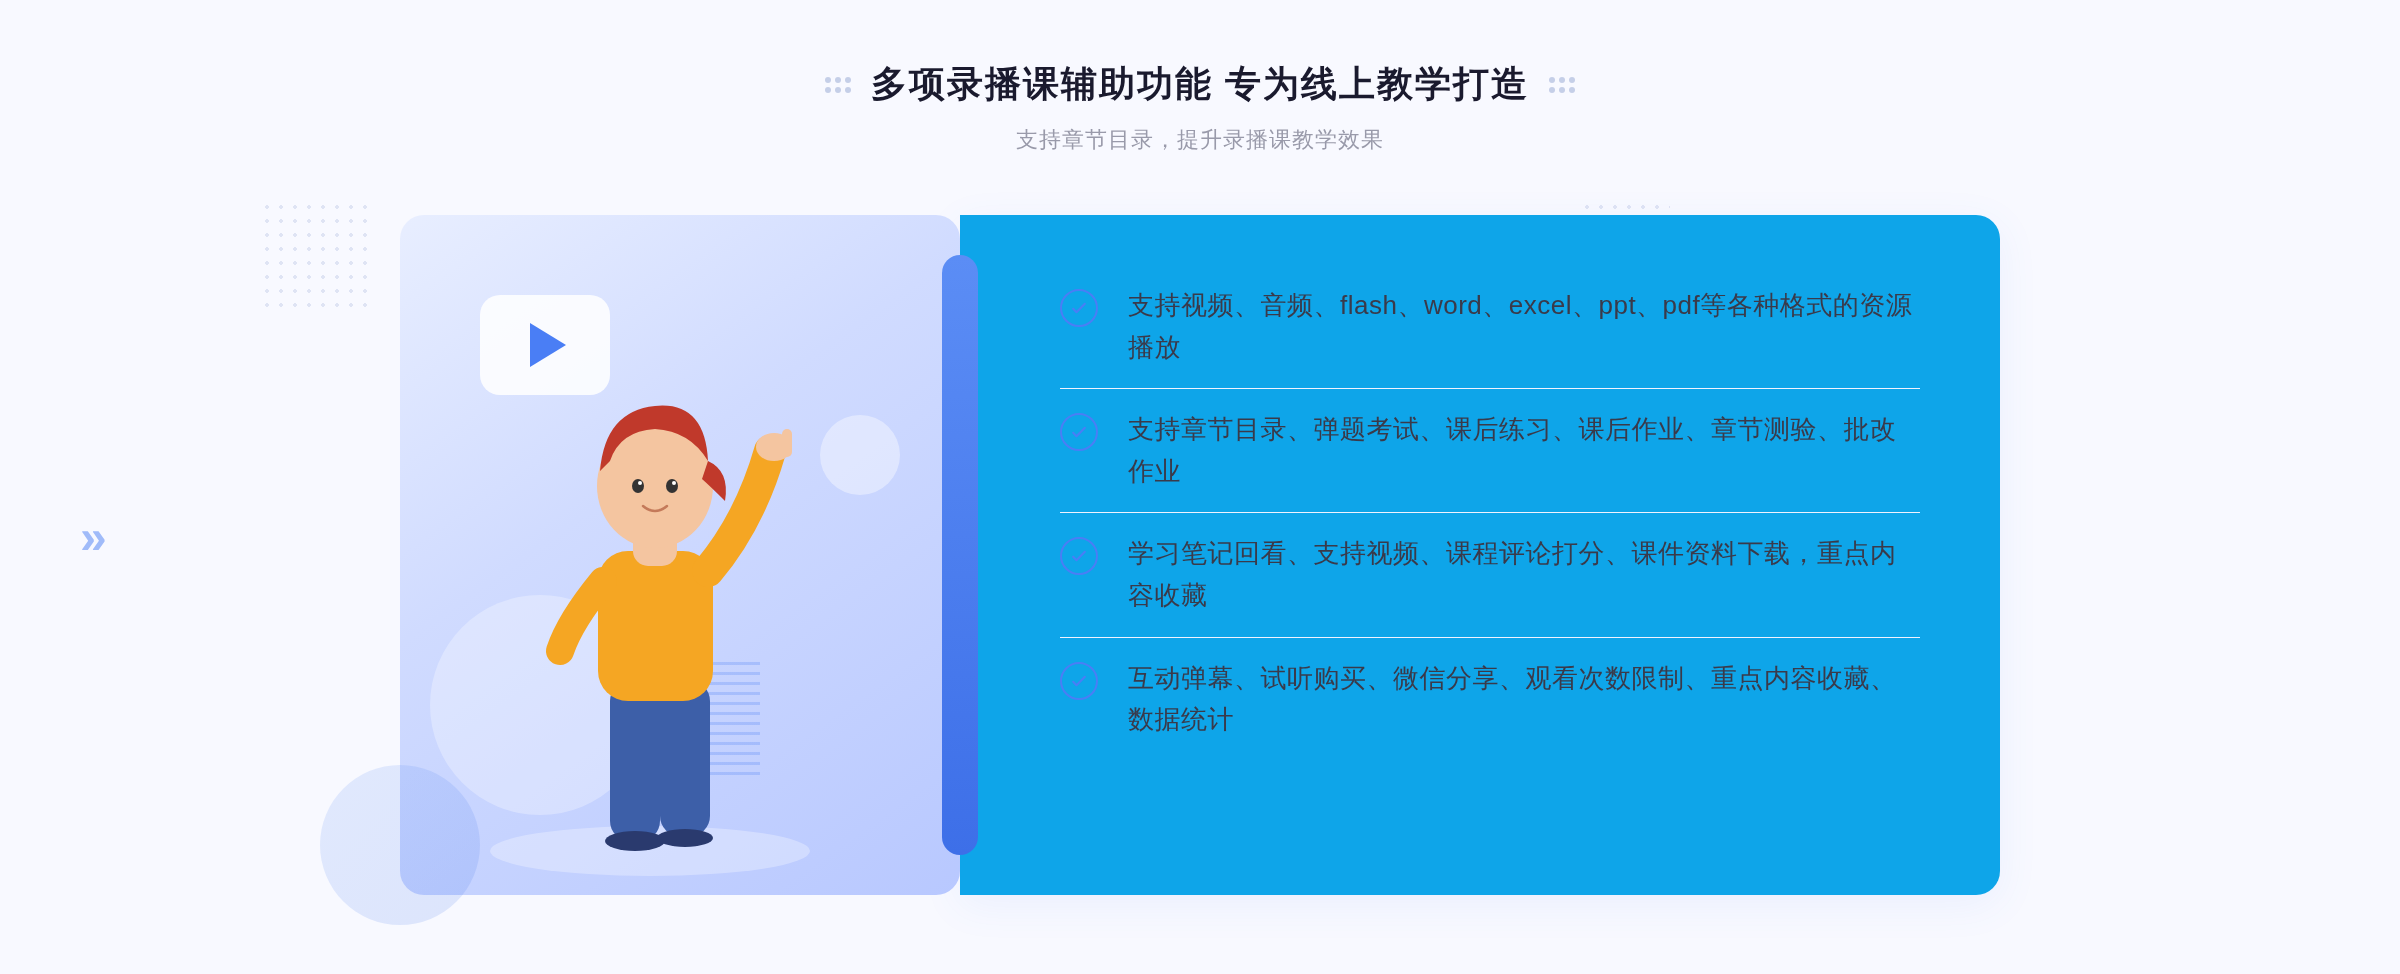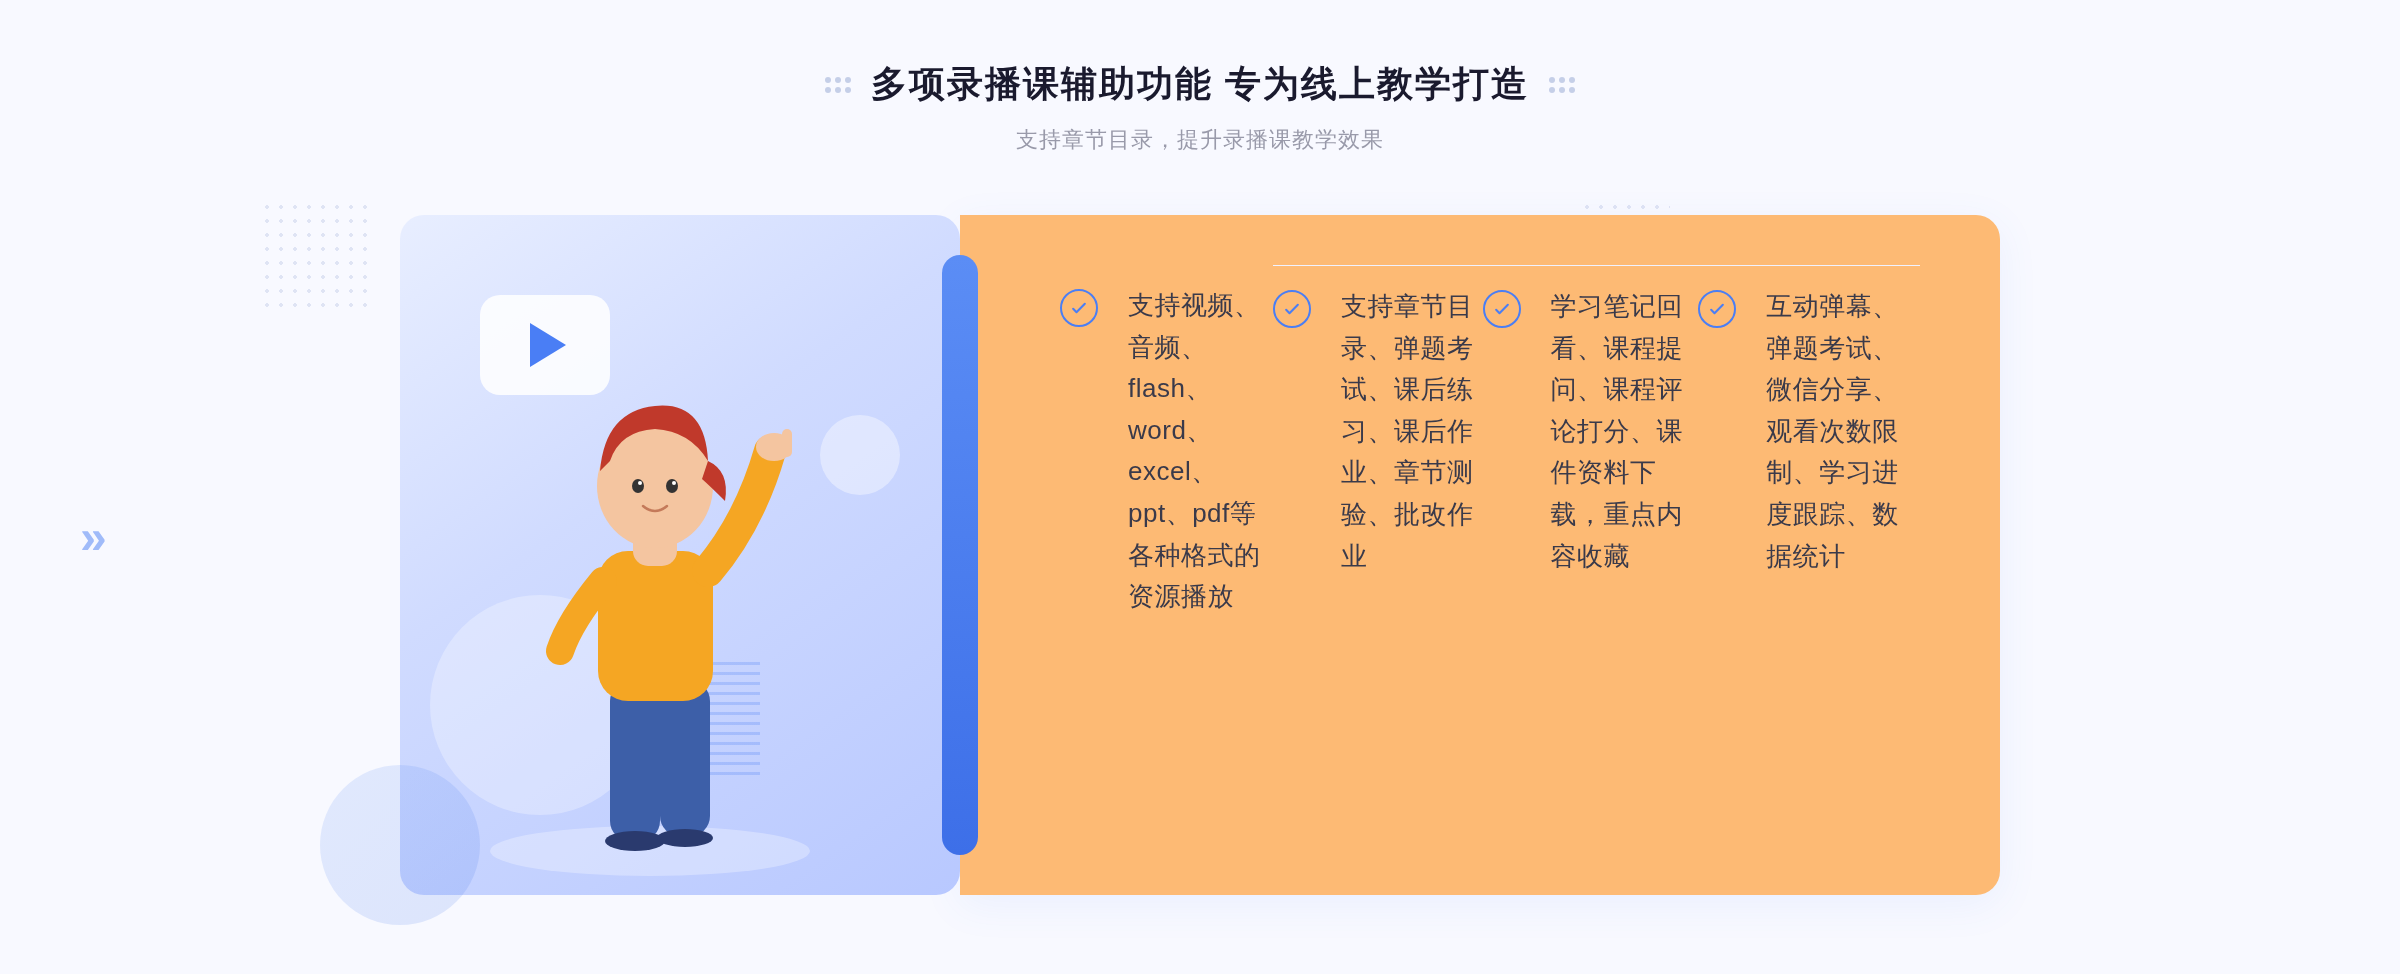--- a/index.html
+++ b/index.html
@@ -200,27 +200,27 @@
         #4a7ef5 3px,
         transparent 3px,
         transparent 10px
       );
       opacity: 0.25;
     }
 
     
     .features-panel {
       flex: 1;
-      background: #fdba74;
+      background: #0ea5e9;
       border-radius: 0 24px 24px 0;
       margin-left: 0px;
       padding: 50px 80px 50px 100px;
       display: flex;
-      flex-direction: row;
-      justify-content: space-between;
+      flex-direction: column;
+      justify-content: flex-start;
       box-shadow: 0 10px 40px rgba(74, 126, 245, 0.08);
     }
 
     .feature-item {
       display: flex;
       align-items: flex-start;
       gap: 30px;
       padding: 20px 0;
     }
 
@@ -385,30 +385,30 @@
         </div>
         <span class="feature-text">支持章节目录、弹题考试、课后练习、课后作业、章节测验、批改作业</span>
       </div>
 
       <div class="feature-item">
         <div class="check-icon">
           <svg viewBox="0 0 24 24" fill="none">
             <path d="M5 13l4 4L19 7" stroke="#4a7ef5" stroke-width="2.5" stroke-linecap="round" stroke-linejoin="round"></path>
           </svg>
         </div>
-        <span class="feature-text">学习笔记回看、课程提问、课程评论打分、课件资料下载，重点内容收藏</span>
+        <span class="feature-text">学习笔记回看、支持视频、课程评论打分、课件资料下载，重点内容收藏</span>
       </div>
 
       <div class="feature-item">
         <div class="check-icon">
           <svg viewBox="0 0 24 24" fill="none">
             <path d="M5 13l4 4L19 7" stroke="#4a7ef5" stroke-width="2.5" stroke-linecap="round" stroke-linejoin="round"></path>
           </svg>
         </div>
-        <span class="feature-text">互动弹幕、弹题考试、微信分享、观看次数限制、学习进度跟踪、数据统计</span>
+        <span class="feature-text">互动弹幕、试听购买、微信分享、观看次数限制、重点内容收藏、数据统计</span>
       </div>
 
     </div>
   </div>
 
   <div class="outer-arrow-left" style="position: absolute; left: 80px; top: 55%; transform: translateY(-50%); font-size: 48px; color: rgb(74, 126, 245); opacity: 0.5; letter-spacing: -10px; font-weight: bold;">»</div>
 
 </div>
 
 </body></html>

